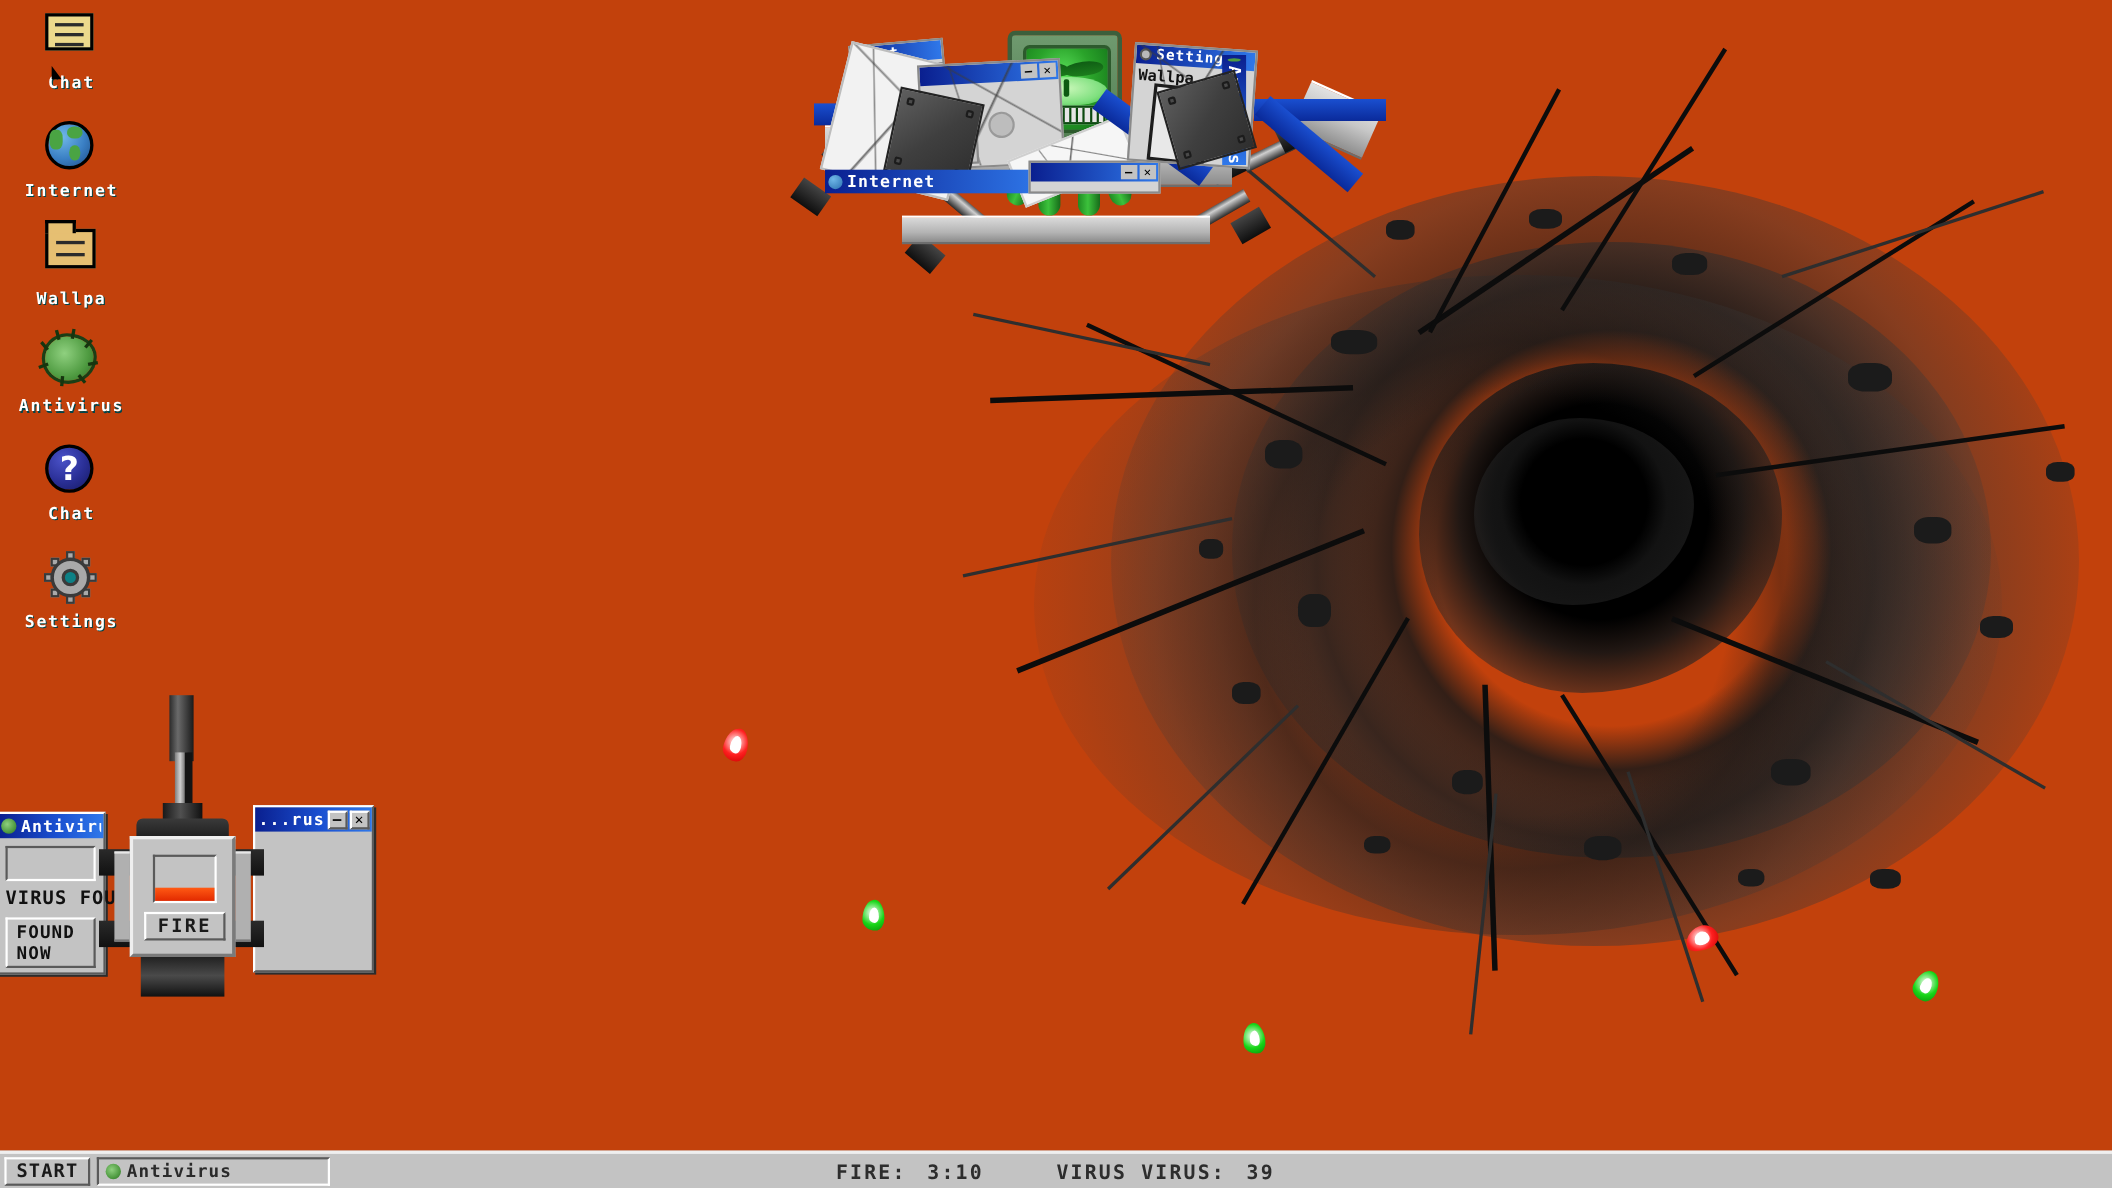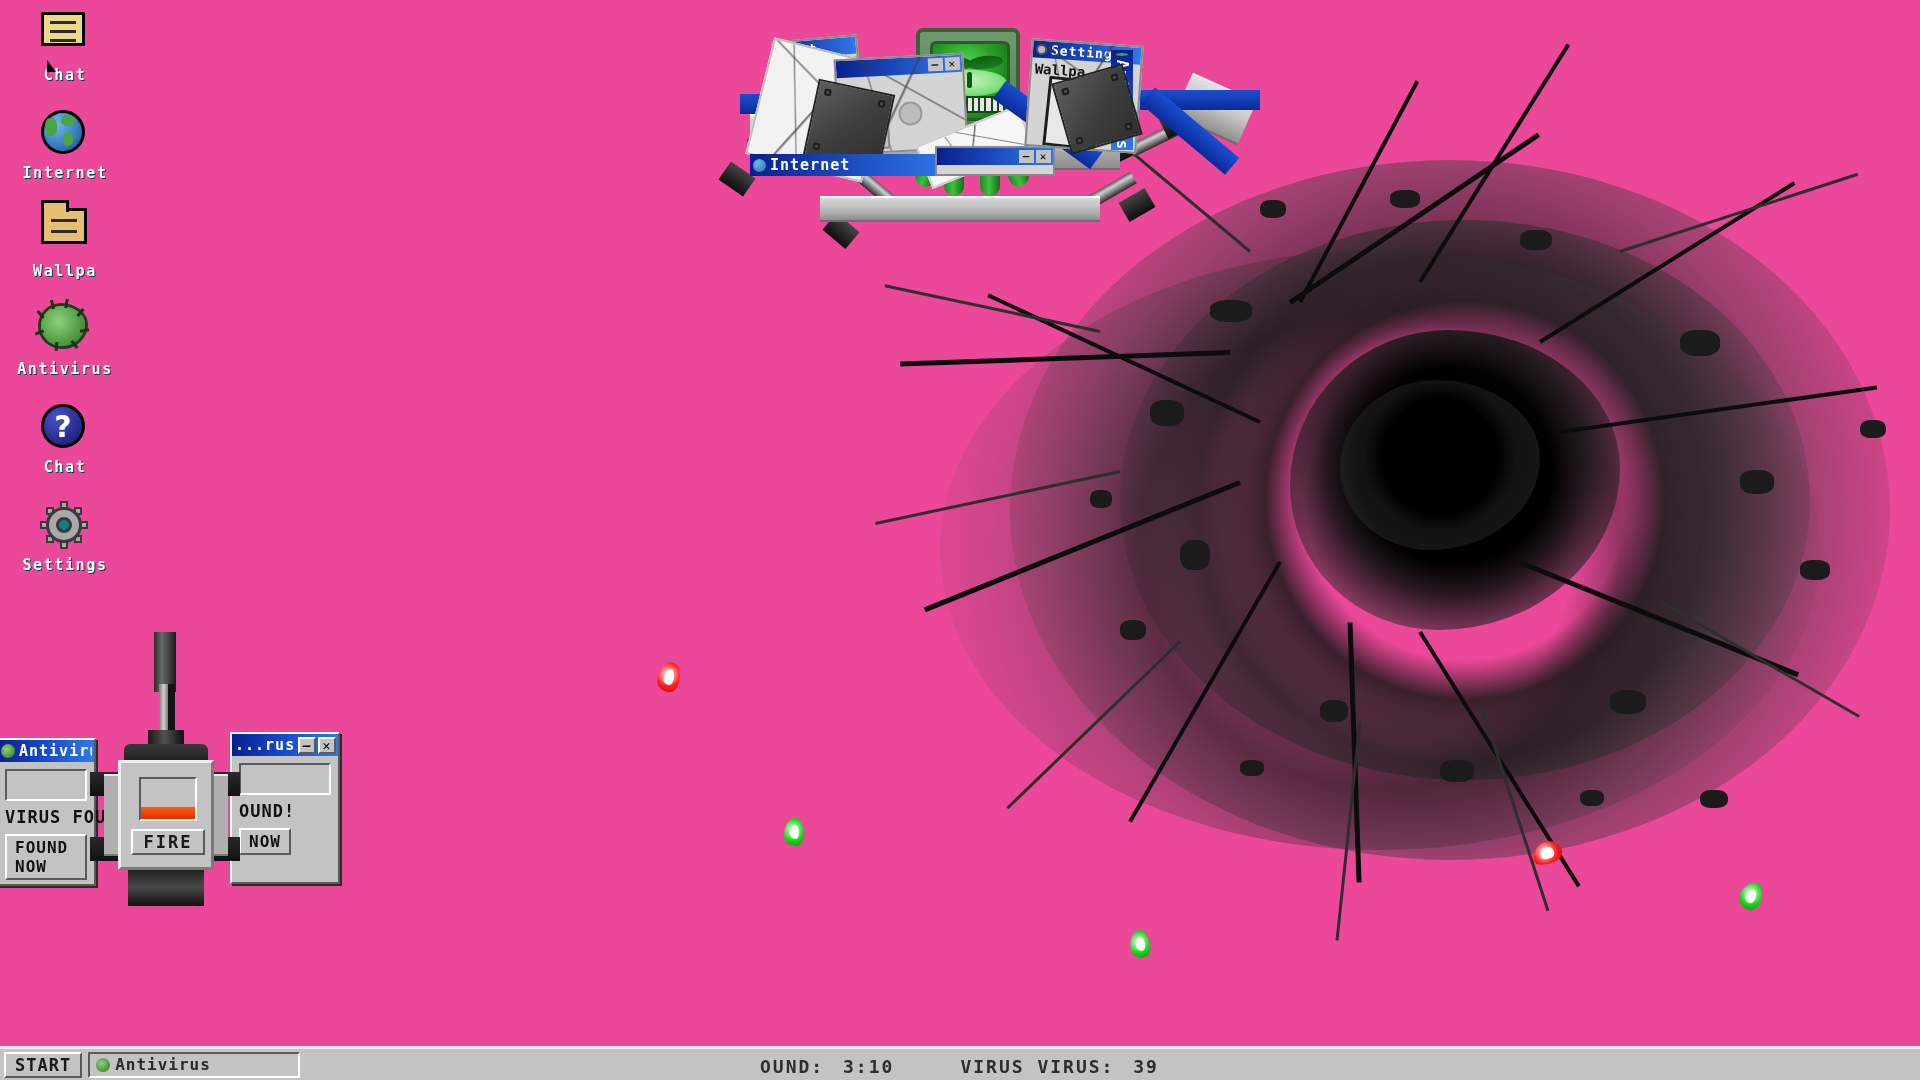--- a/index.html
+++ b/index.html
@@ -7,21 +7,21 @@
   html, body {
     width: 1920px; height: 1080px;
     overflow: hidden;
     background: #0d8186;
     font-family: "DejaVu Sans Mono", "Liberation Mono", monospace;
     image-rendering: pixelated;
   }
   #screen {
     position: relative;
     width: 1920px; height: 1080px;
-    background: #ec4899;
+    background: #c2410c;
     overflow: hidden;
   }
 
   
   #desktop-icons {
     position: absolute; left: 0; top: 0;
     width: 130px;
     padding-top: 8px;
     z-index: 5;
   }
@@ -717,25 +717,20 @@
   </div>
 
   <div class="win" style="left:230px;top:732px;width:110px;height:152px;z-index:35;">
     <div class="titlebar">
       <span class="tb-text">...rus</span>
       <span class="tb-btns">
         <span class="tb-btn">–</span>
         <span class="tb-btn">✕</span>
       </span>
     </div>
-    <div class="body">
-      <div class="field"></div>
-      <div class="msg">OUND!</div>
-      <div class="btn">NOW</div>
-    </div>
   </div>
 
   <div id="turret" style="left:118px;top:632px;width:96px;height:276px;">
     <div class="t-barrel-outer"></div>
     <div class="t-barrel-rod"></div>
     <div class="t-barrel-rod2"></div>
     <div class="t-collar"></div>
     <div class="t-mount"></div>
     <div class="t-tread-l"></div>
     <div class="t-tread-r"></div>
@@ -769,21 +764,21 @@
     </div>
 
   <div id="taskbar">
     <div id="start-button">START</div>
     <div id="task-item">
       <span class="tv"></span>
       <span>Antivirus</span>
     </div>
     <div id="hud">
       <div>
-        <span style="margin-right: 6px;">OUND:</span>
+        <span style="margin-right: 6px;">FIRE:</span>
         <span style="margin-right: 6px;">3:10</span>
       </div>
       <div>
         <span style="margin-right: 6px;">VIRUS VIRUS:</span>
         <span style="margin-right: 6px;">39</span>
       </div>
     </div>
   </div>
 
 </div>

